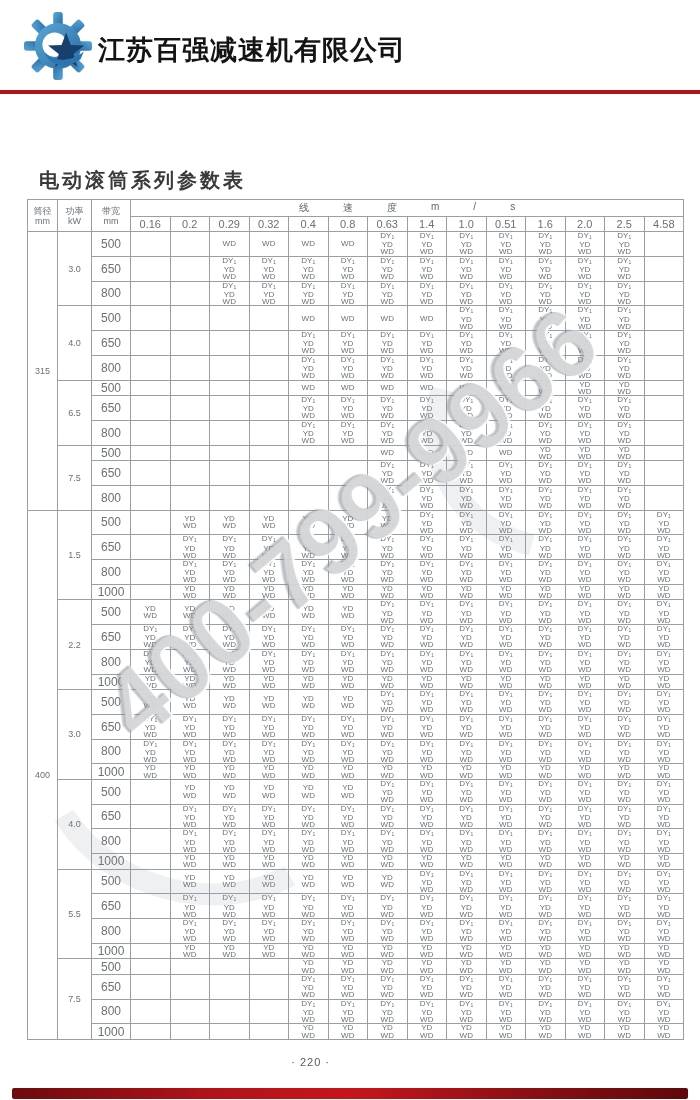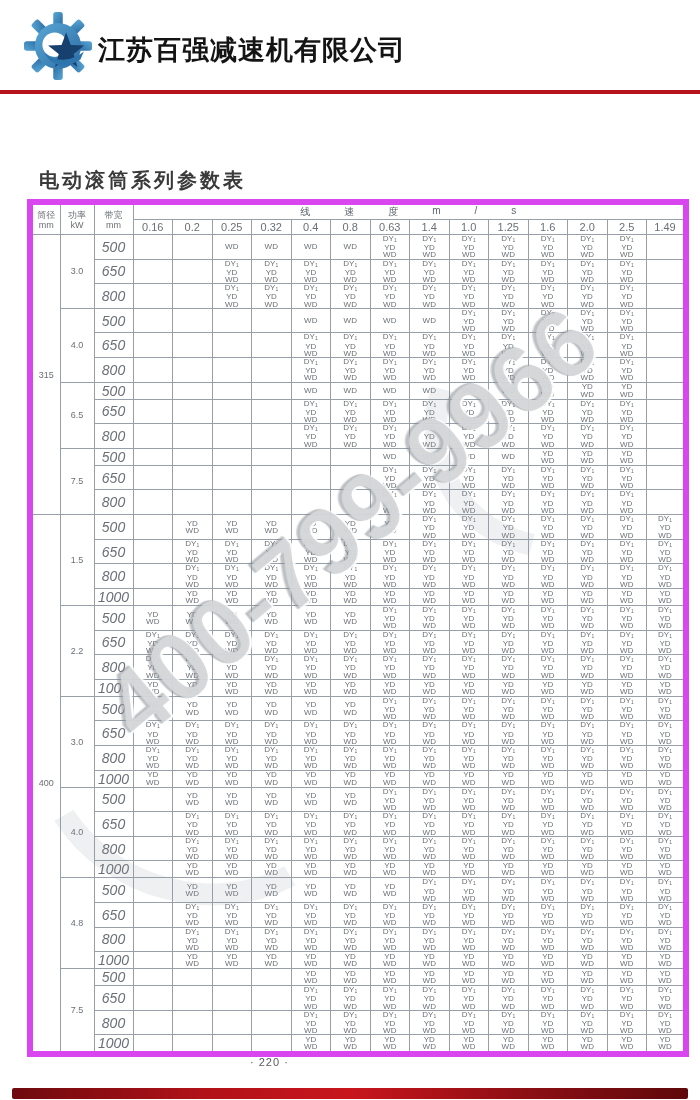--- a/index.html
+++ b/index.html
@@ -13,45 +13,45 @@
            color:#cc1016;white-space:nowrap;}
   .toprule{position:absolute;left:0;top:90px;width:700px;height:4px;background:#b5121b;}
   
   .doc-title{position:absolute;left:39px;top:167px;font-size:20px;font-weight:bold;
              color:#3a3a3a;letter-spacing:3px;}
   
   table.params{position:absolute;left:27px;top:199px;width:657px;height:841px;
                border-collapse:collapse;table-layout:fixed;background:transparent;}
   table.params th,table.params td{border:1px solid #97a0a8;padding:0;text-align:center;
                vertical-align:middle;color:#6a7076;overflow:hidden;}
-  table.params{border:6px solid #d946ef;}
+  table.params{border:1px solid #d946ef;}
   tr.hr1{height:17px;} tr.hr2{height:15px;}
   th.corner{font-size:9px;line-height:10px;font-weight:normal;color:#5d646b;}
   th.speedspan{font-weight:normal;}
   .sh{display:flex;justify-content:center;gap:34px;font-size:10px;color:#5d646b;}
   th.sp{font-size:11px;font-weight:normal;color:#5d646b;}
   td.dia,td.pow{font-size:9px;color:#5d646b;}
-  td.bw{font-size:14px;color:#5d646b;font-style:italic;}
+  td.bw{font-size:12px;color:#5d646b;}
   td.val{font-size:8px;line-height:7.2px;color:#6a7076;}
   td.val sub{font-size:5px;vertical-align:-1px;}
   
   .watermark{position:absolute;left:-10px;top:468px;width:720px;text-align:center;
              transform:rotate(-40deg);transform-origin:50% 50%;
              font-size:96px;font-weight:bold;letter-spacing:1px;white-space:nowrap;
              color:rgba(152,158,164,0.38);
              text-shadow:2px 2px 1px rgba(255,255,255,0.9), -1px -1px 1px rgba(110,116,122,0.30);
              pointer-events:none;z-index:5;}
   .swoosh{position:absolute;border-radius:50%;border:22px solid transparent;
           pointer-events:none;z-index:4;}
   .swoosh.s1{left:420px;top:270px;width:280px;height:240px;
              border-left-color:rgba(140,148,156,0.14);transform:rotate(-30deg);}
   .swoosh.s2{left:30px;top:600px;width:300px;height:260px;
              border-bottom-color:rgba(140,148,156,0.14);transform:rotate(15deg);}
   
-  .page-number{position:absolute;left:250px;top:1056px;width:80px;text-align:left;
+  .page-number{position:absolute;left:250px;top:1056px;width:80px;text-align:right;
                font-size:11px;color:#565c62;letter-spacing:1px;}
   .footer-bar{position:absolute;left:12px;top:1088px;width:676px;height:11px;border-radius:2px;
               background:linear-gradient(90deg,#6e0a0e 0%,#b01218 28%,#c8151c 50%,#8c0f14 76%,#5f080b 100%);}
 </style>
 </head>
 <body>
 
 <div class="page">
 
   <svg class="logo" width="68" height="72" viewBox="0 0 100 100">
@@ -114,32 +114,32 @@
               <span>度</span>
               <span>m</span>
               <span>/</span>
               <span>s</span>
             </div>
           </th>
         </tr>
         <tr class="hr2">
           <th class="sp">0.16</th>
           <th class="sp">0.2</th>
-          <th class="sp">0.25</th>
+          <th class="sp">0.29</th>
           <th class="sp">0.32</th>
           <th class="sp">0.4</th>
           <th class="sp">0.8</th>
           <th class="sp">0.63</th>
           <th class="sp">1.4</th>
           <th class="sp">1.0</th>
-          <th class="sp">1.25</th>
+          <th class="sp">0.51</th>
           <th class="sp">1.6</th>
           <th class="sp">2.0</th>
           <th class="sp">2.5</th>
-          <th class="sp">1.49</th>
+          <th class="sp">4.58</th>
         </tr>
       </thead>
       <tbody>
         <tr>
           <td class="dia" rowspan="12">315</td>
           <td class="pow" rowspan="3">3.0</td>
           <td class="bw">500</td>
           <td class="val"></td>
           <td class="val"></td>
           <td class="val">WD</td>
@@ -616,21 +616,21 @@
           <td class="val">YD<br>WD</td>
           <td class="val">YD<br>WD</td>
           <td class="val">YD<br>WD</td>
           <td class="val">YD<br>WD</td>
           <td class="val">YD<br>WD</td>
           <td class="val">YD<br>WD</td>
           <td class="val">YD<br>WD</td>
           <td class="val">YD<br>WD</td>
         </tr>
         <tr>
-          <td class="pow" rowspan="4">4.8</td>
+          <td class="pow" rowspan="4">5.5</td>
           <td class="bw">500</td>
           <td class="val"></td>
           <td class="val">YD<br>WD</td>
           <td class="val">YD<br>WD</td>
           <td class="val">YD<br>WD</td>
           <td class="val">YD<br>WD</td>
           <td class="val">YD<br>WD</td>
           <td class="val">YD<br>WD</td>
           <td class="val">DY<sub>1</sub><br>YD<br>WD</td>
           <td class="val">DY<sub>1</sub><br>YD<br>WD</td>

